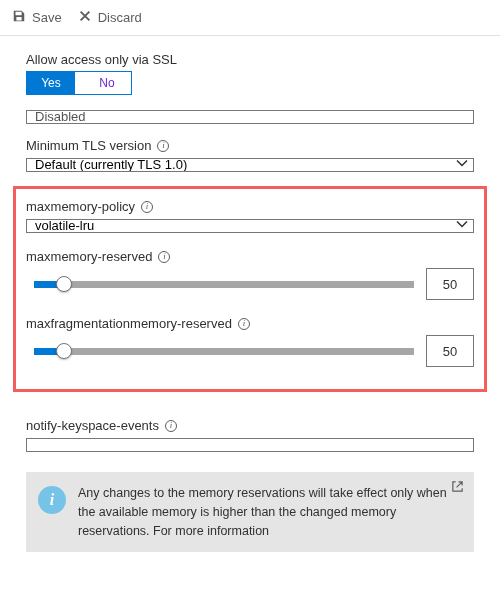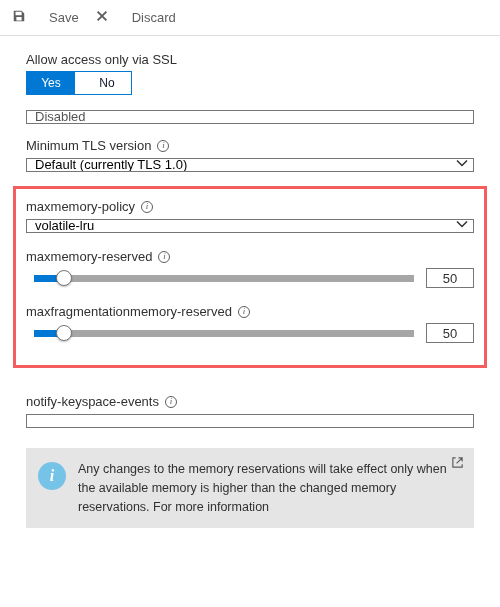--- a/index.html
+++ b/index.html
@@ -15,21 +15,21 @@
     display: flex;
     align-items: center;
     gap: 16px;
     padding: 6px 12px;
     border-bottom: 1px solid #e1dfdd;
     height: 36px;
   }
   .toolbar-btn {
     display: flex;
     align-items: center;
-    gap: 23px;
+    gap: 6px;
     color: #605e5c;
     cursor: pointer;
     font-size: 13px;
   }
   .toolbar-btn svg { width: 14px; height: 14px; fill: #605e5c; }
   .content { padding: 16px 26px 12px 26px; }
   .field { margin-bottom: 14px; }
   .field-label {
     font-size: 13px;
     color: #323130;
@@ -64,21 +64,21 @@
     justify-content: center;
     font-size: 12px;
     cursor: pointer;
   }
   .toggle-opt.selected {
     background: #0078d4;
     color: #fff;
   }
   .toggle-opt:not(.selected) {
     background: #fff;
-    color: #0f172a;
+    color: #6d28d9;
     margin-left: 8px;
   }
   .text-input, .select-input {
     width: 100%;
     height: 14px;
     border: 1px solid #767676;
     padding: 0 8px;
     font-size: 13px;
     font-family: inherit;
     background: #fff;
@@ -132,21 +132,21 @@
     width: 16px; height: 16px;
     border-radius: 50%;
     background: #fff;
     border: 1px solid #767676;
     box-shadow: 0 1px 2px rgba(0,0,0,.25);
     top: 50%;
     transform: translate(-50%, -50%);
   }
   .slider-value {
     width: 48px;
-    height: 20px;
+    height: 32px;
     border: 1px solid #767676;
     text-align: center;
     font-size: 13px;
     display: flex;
     align-items: center;
     justify-content: center;
   }
   .highlight-box .field { margin-bottom: 16px; }
   .notice {
     display: flex;

